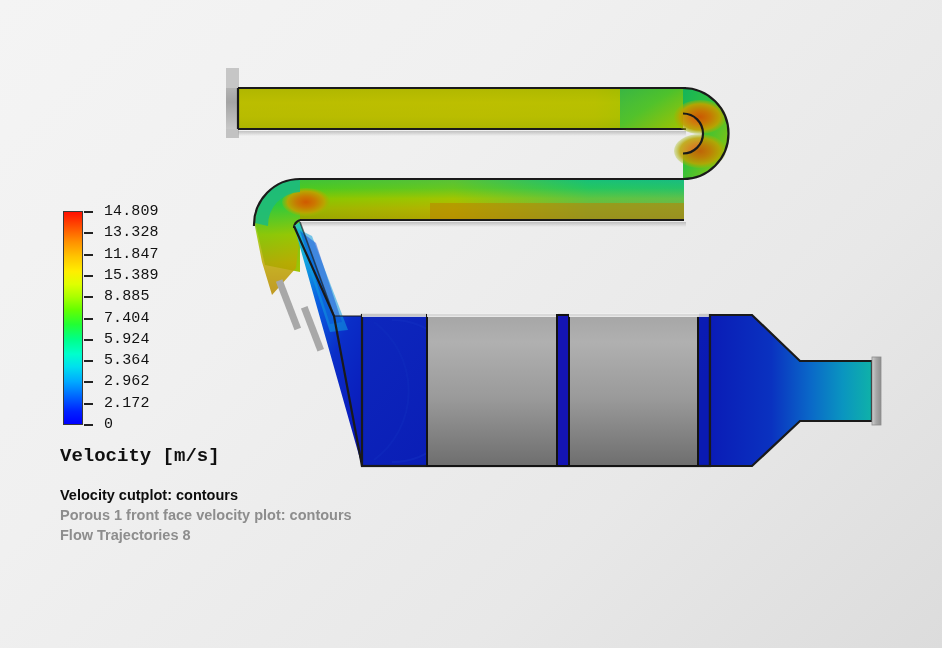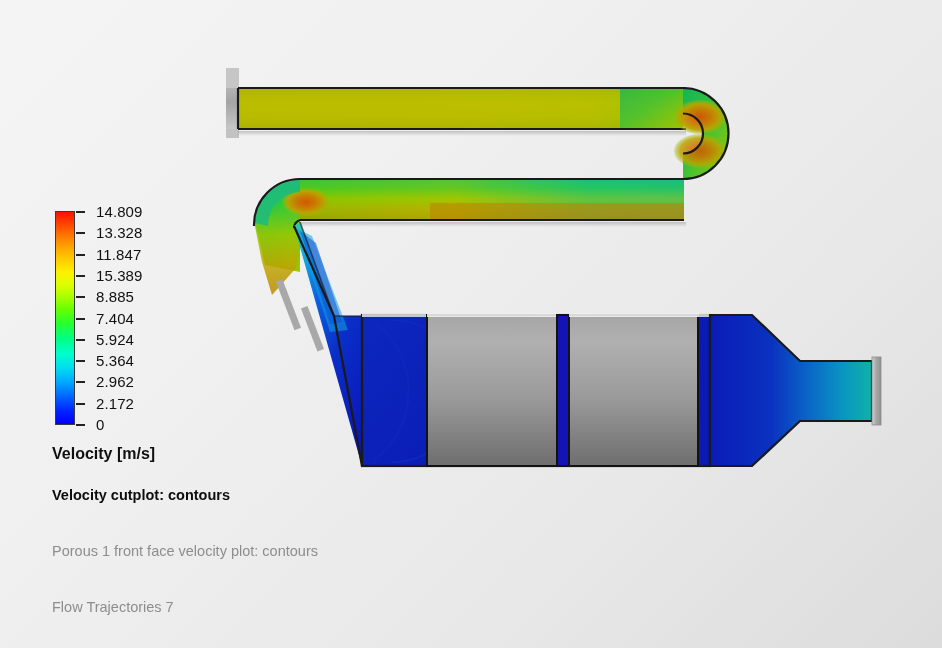--- a/index.html
+++ b/index.html
@@ -27,23 +27,24 @@
     position: absolute;
     left: 0;
     top: 0;
     width: 942px;
     height: 648px;
   }
 
   
   #legend {
     position: absolute;
-    left: 52px;
+    left: 60px;
     top: 206px;
     width: 260px;
+    font-family: Liberation Mono, monospace;
   }
   #legend-bar-wrap {
     position: relative;
     width: 230px;
     height: 222px;
   }
   #legend-bar {
     position: absolute;
     left: 3px;
     top: 5px;
@@ -90,46 +91,45 @@
     font-size: 15px;
     line-height: 20px;
     color: #111;
     white-space: nowrap;
     letter-spacing: 0.1px;
   }
   #legend-title {
     position: absolute;
     left: 0px;
     top: 239px;
-    font-size: 16px;
+    font-size: 19px;
     font-weight: bold;
     color: #101010;
     white-space: nowrap;
   }
 
   
   #captions {
     position: absolute;
-    left: 52px;
+    left: 60px;
     top: 485px;
     width: 520px;
   }
   .caption-line {
     font-size: 14.5px;
     line-height: 20px;
     white-space: nowrap;
   }
   .caption-active {
     color: #0d0d0d;
     font-weight: bold;
   }
   .caption-muted {
     color: #8d8d8d;
-    font-weight: normal;
-    margin-top: 36px;
+    font-weight: bold;
   }
 </style>
 </head>
 <body>
 
 <div id="stage">
 
   <svg id="model-svg" viewBox="0 0 942 648">
     <defs>
 
@@ -424,16 +424,16 @@
         <div class="legend-label">0</div>
       </div>
     </div>
 
     <div id="legend-title">Velocity [m/s]</div>
   </div>
 
   <div id="captions">
     <div class="caption-line caption-active">Velocity cutplot: contours</div>
     <div class="caption-line caption-muted">Porous 1 front face velocity plot: contours</div>
-    <div class="caption-line caption-muted">Flow Trajectories 7</div>
+    <div class="caption-line caption-muted">Flow Trajectories 8</div>
   </div>
 
 </div>
 
 </body></html>

